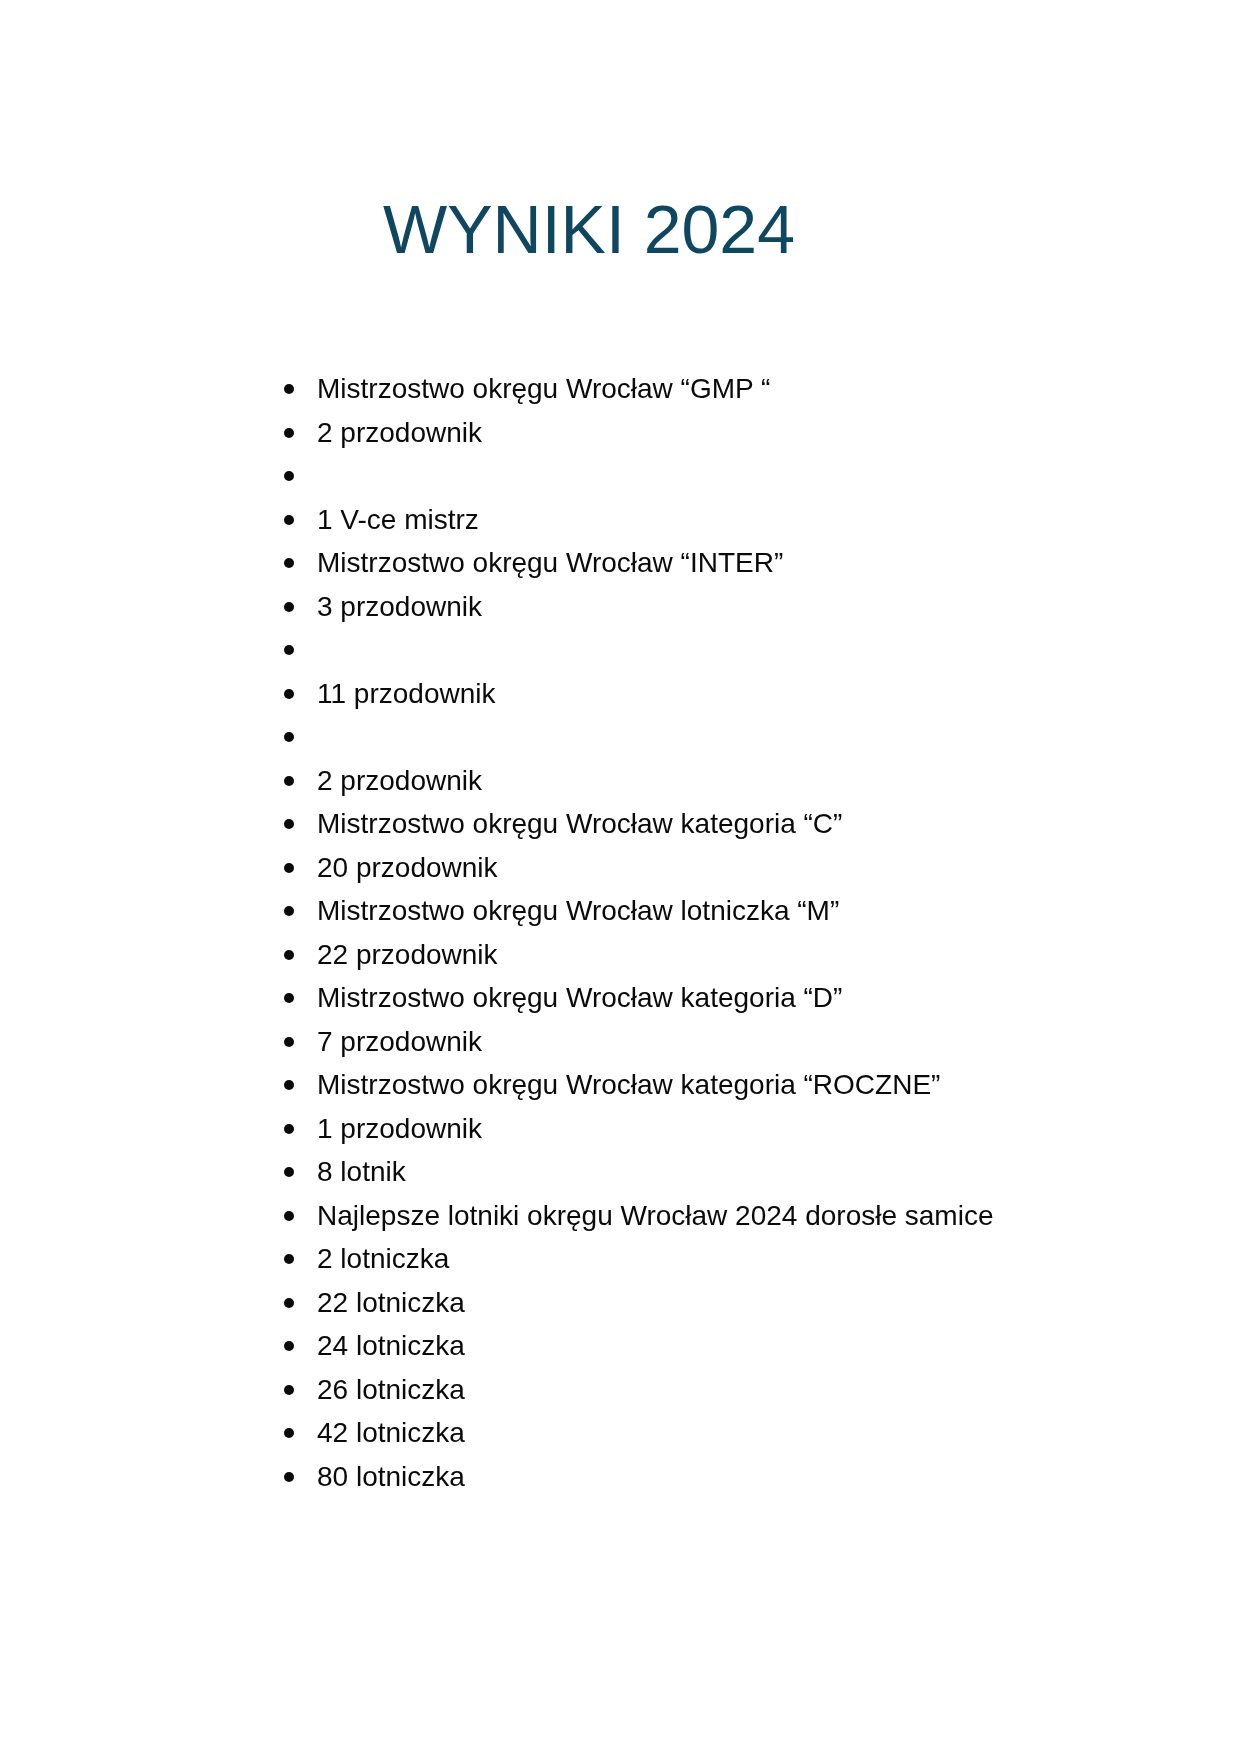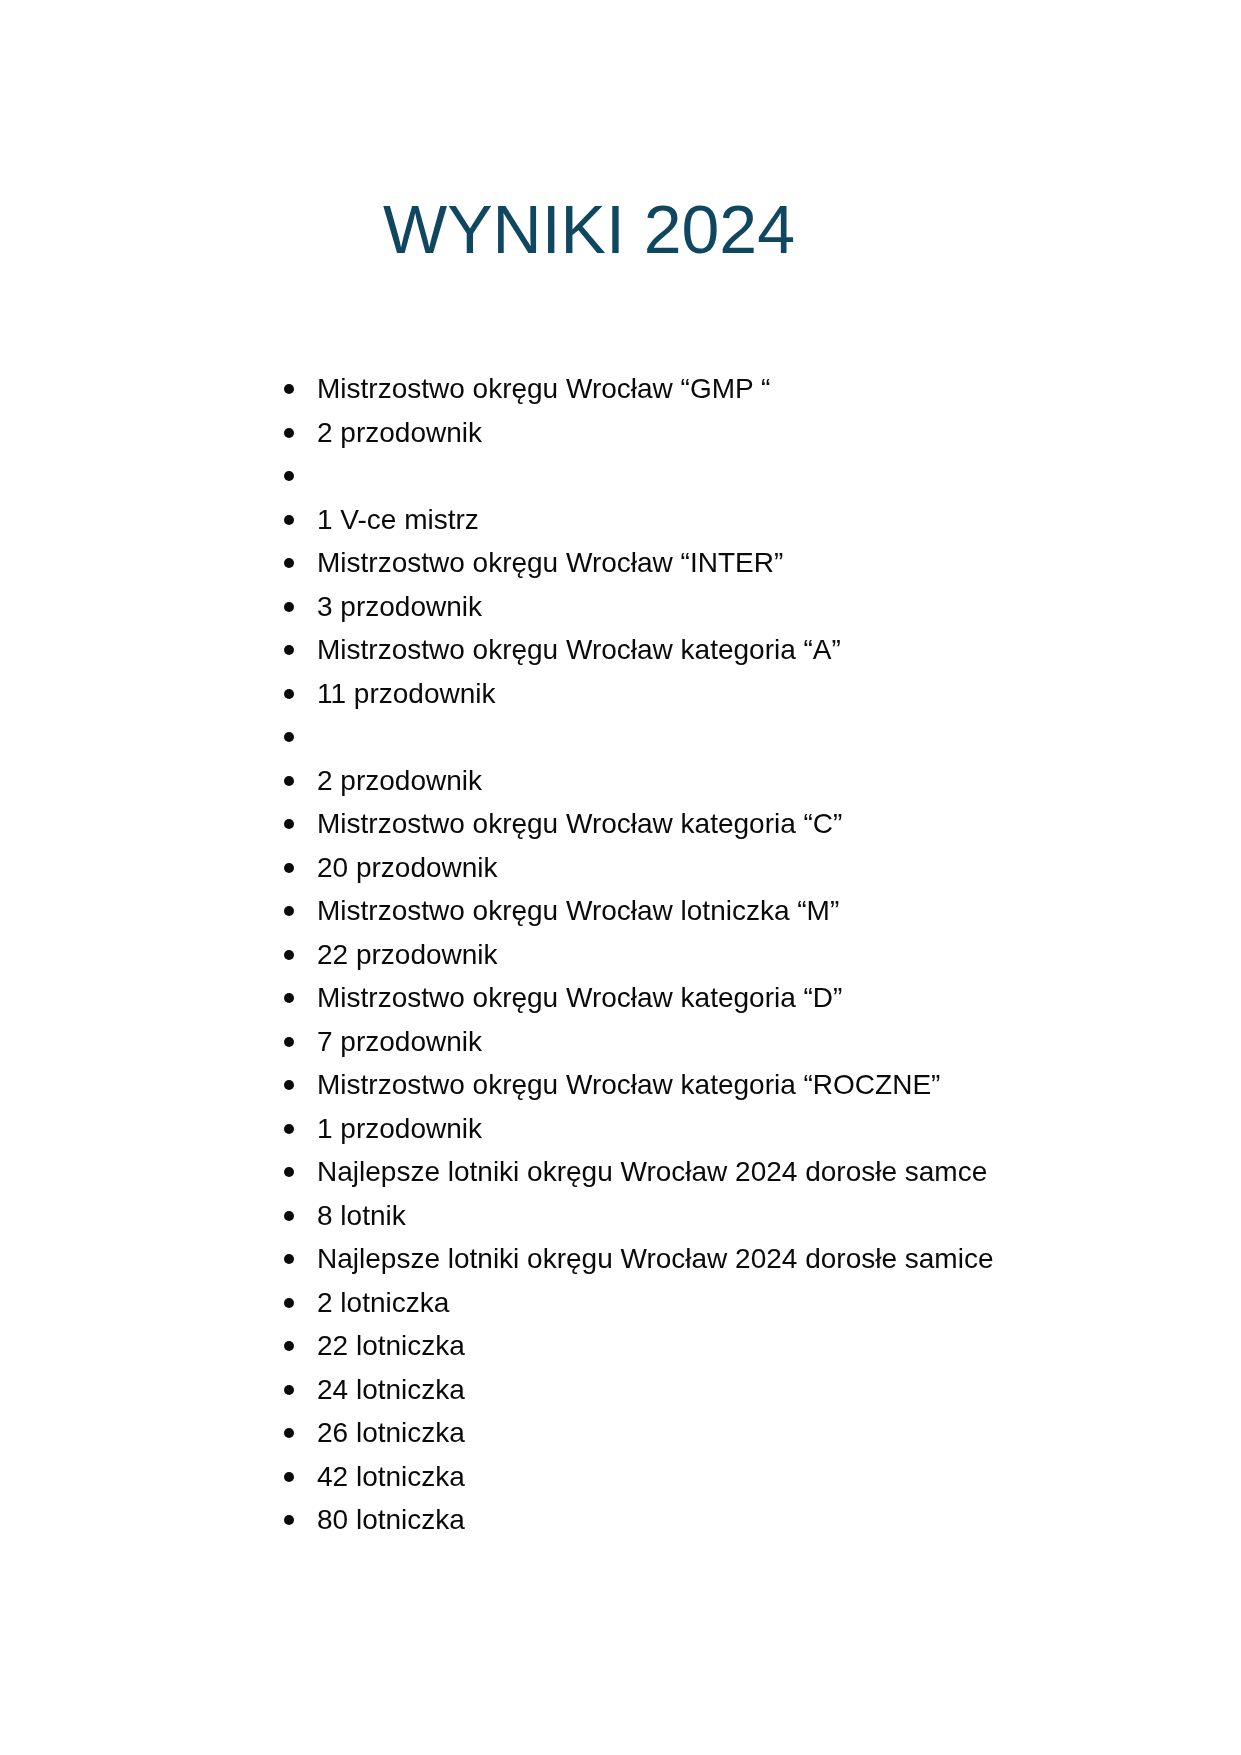--- a/index.html
+++ b/index.html
@@ -90,21 +90,20 @@
         <span class="item-text">Mistrzostwo okręgu Wrocław “INTER”</span>
       </li>
 
       <li class="bullet-item">
         <span class="dot"></span>
         <span class="item-text">3 przodownik</span>
       </li>
 
       <li class="bullet-item">
         <span class="dot"></span>
-        <span class="item-text">Mistrzostwo okręgu Wrocław kategoria “A”</span>
       </li>
 
       <li class="bullet-item">
         <span class="dot"></span>
         <span class="item-text">11 przodownik</span>
       </li>
 
       <li class="bullet-item">
         <span class="dot"></span>
       </li>
@@ -147,24 +146,20 @@
       <li class="bullet-item">
         <span class="dot"></span>
         <span class="item-text">Mistrzostwo okręgu Wrocław kategoria “ROCZNE”</span>
       </li>
 
       <li class="bullet-item">
         <span class="dot"></span>
         <span class="item-text">1 przodownik</span>
       </li>
 
-      <li class="bullet-item">
-        <span class="dot"></span>
-        <span class="item-text">Najlepsze lotniki okręgu Wrocław 2024 dorosłe samce</span>
-      </li>
 
       <li class="bullet-item">
         <span class="dot"></span>
         <span class="item-text">8 lotnik</span>
       </li>
 
       <li class="bullet-item">
         <span class="dot"></span>
         <span class="item-text">Najlepsze lotniki okręgu Wrocław 2024 dorosłe samice</span>
       </li>

